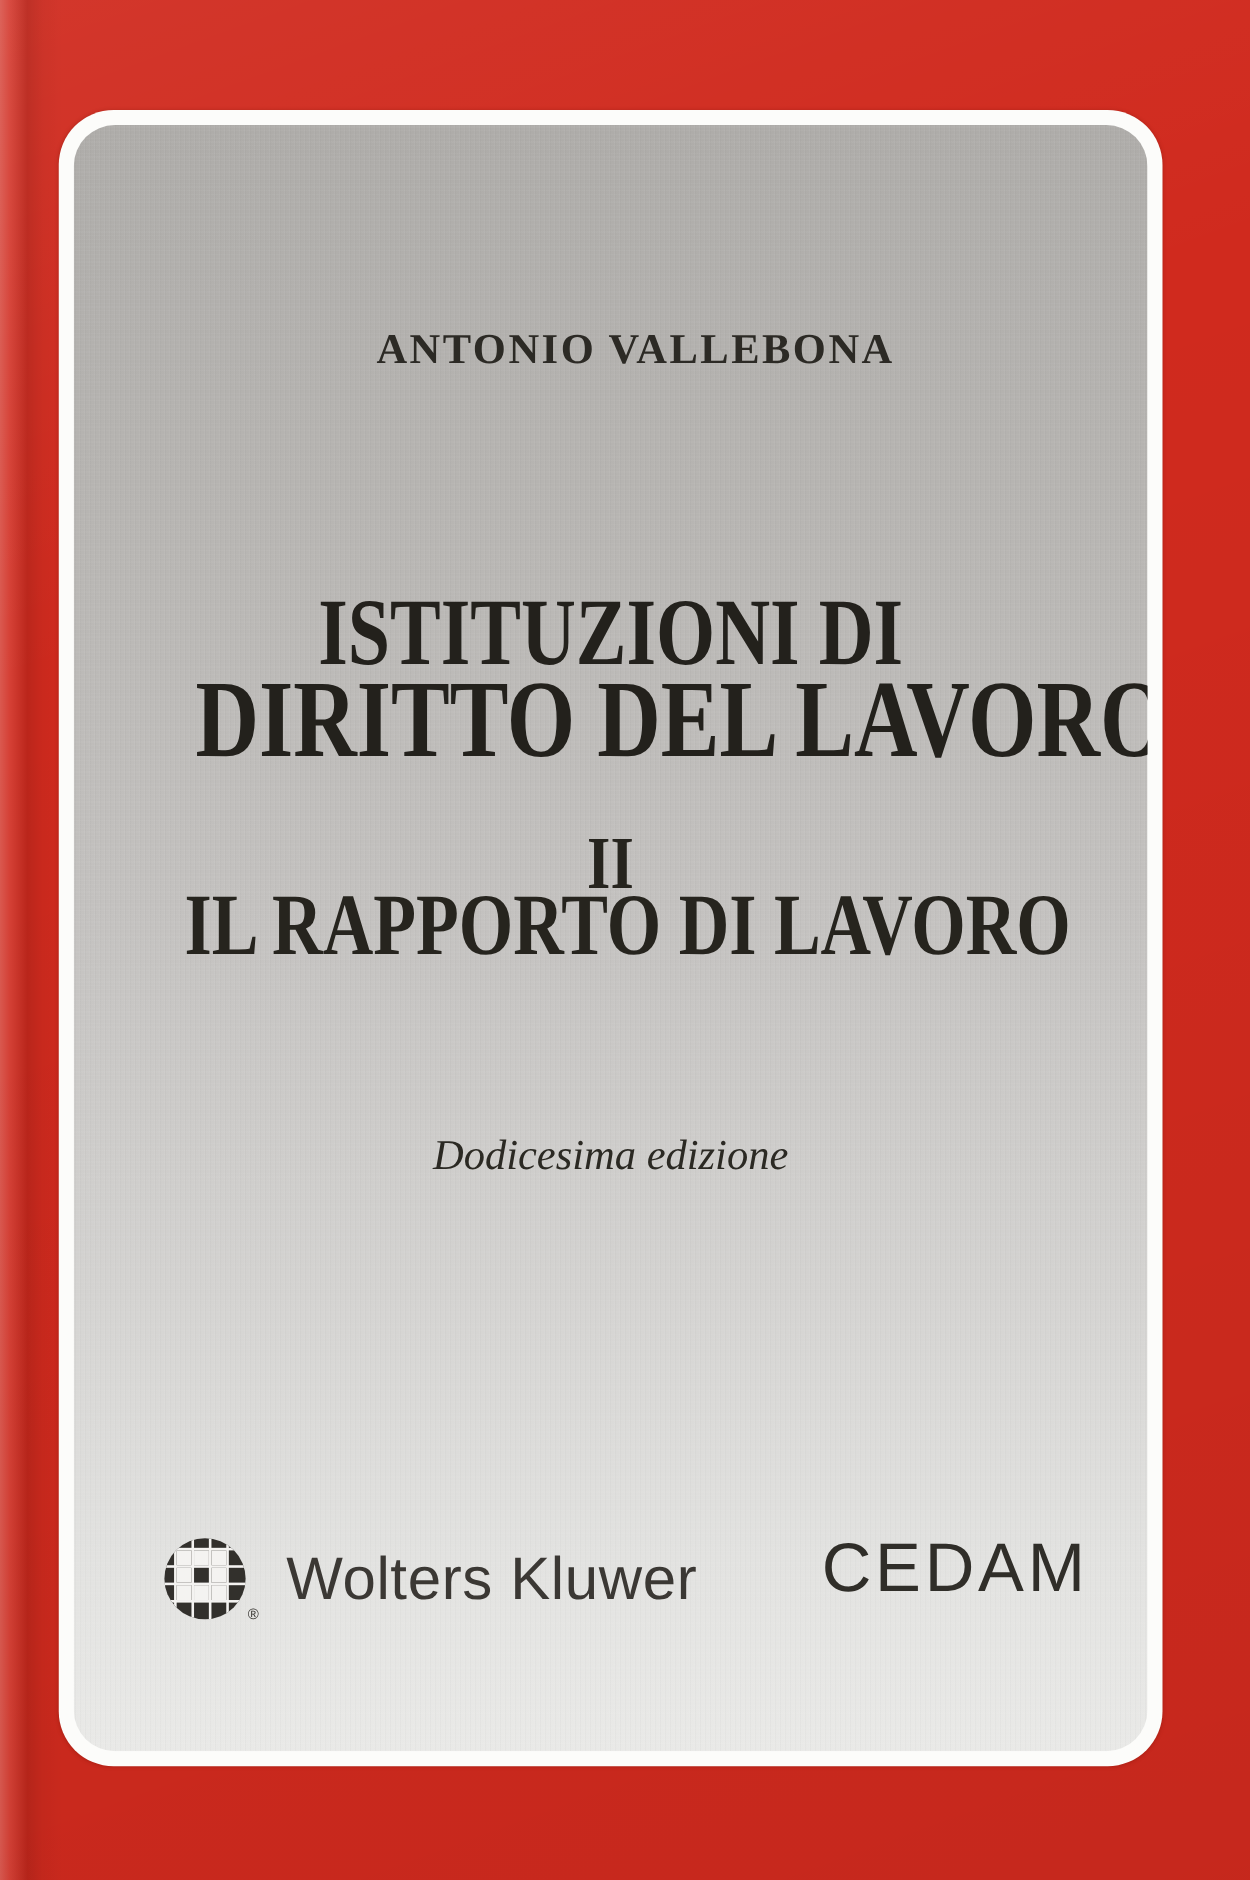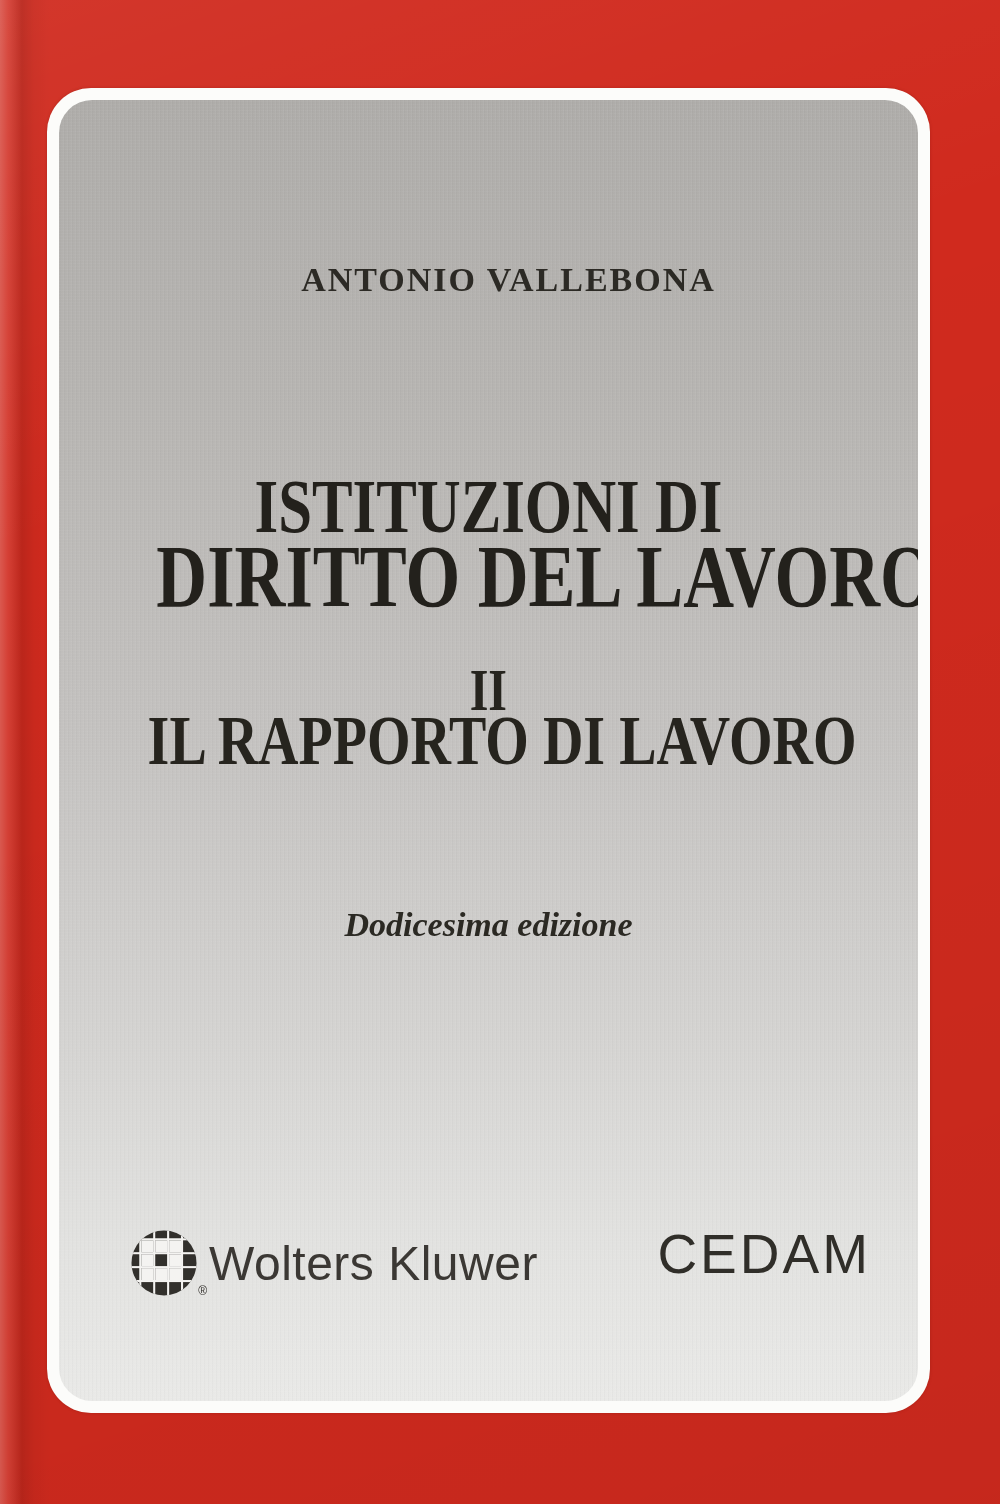--- a/index.html
+++ b/index.html
@@ -53,37 +53,37 @@
     font-size:34px; font-weight:bold; letter-spacing:2px;
     color:#2c2a25;
     padding-left:20px;
   }
   .title1 { top:352px; font-size:76px; font-weight:bold; line-height:1; color:#23211c;margin-top:16px; }
   .title2 { top:386px; font-size:88px; font-weight:bold; line-height:1; color:#23211c;margin-top:47px; }
   .volume { top:560px; font-size:60px; font-weight:bold; line-height:1; color:#26241e; }
   .subtitle { top:606px; font-size:70px; font-weight:bold; line-height:1; color:#26241e; }
   .edition {
     top:806px;
-    font-size:34px; font-weight:bold; font-style:italic;
+    font-size:34px; font-weight:normal; font-style:italic;
     color:#2b2923;
   }
   .wk-group {
     position:absolute; left:72px; top:1130px; height:66px;
     display:flex; align-items:center;
     font-family:"Liberation Sans", sans-serif;
   }
   .wk-icon-wrap { position:relative; width:66px; height:66px; }
   .wk-icon-wrap svg { display:block; width:66px; height:66px; }
   .wk-reg {
     position:absolute; right:-10px; bottom:-2px;
     font-size:12px; color:#34322e;
     font-family:"Liberation Sans", sans-serif;
   }
   .wk-word {
-    margin-left:12px;
+    margin-left:32px;
     font-size:48px; color:#3b3834; letter-spacing:0.5px;
   }
   .cedam-word {
     position:absolute; right:47px; top:1122px;
     font-family:"Liberation Sans", sans-serif;
     font-size:55px; font-weight:300; letter-spacing:3px;
     color:#302e29;
   }
 </style>
 </head>

